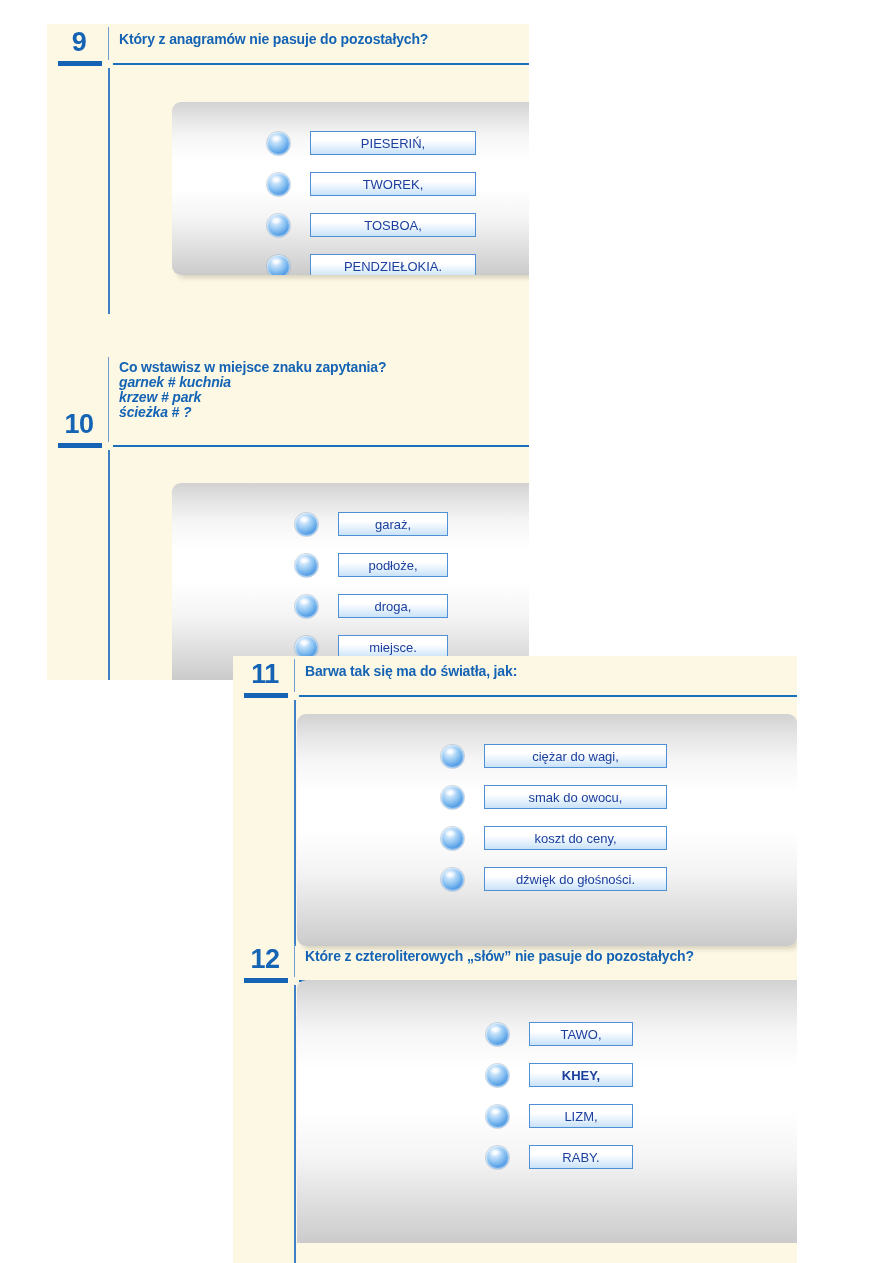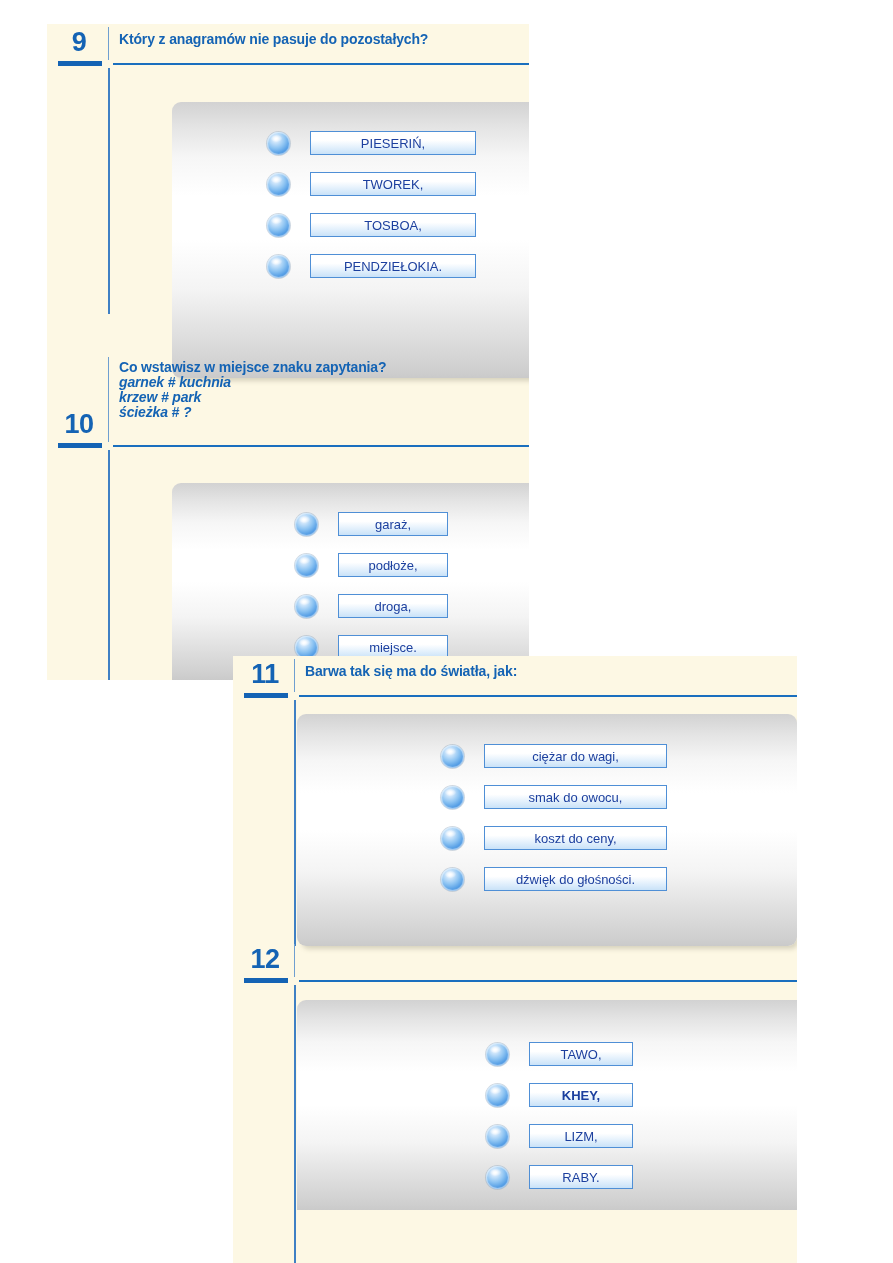--- a/index.html
+++ b/index.html
@@ -171,21 +171,21 @@
 
     <div class="qhead" style="top:0;">
       <div class="qnum">9</div>
       <div class="qnum-rule"></div>
       <div class="qdiv"></div>
       <div class="qtitle">Który z anagramów nie pasuje do pozostałych?</div>
       <div class="qtitle-rule"></div>
     </div>
     <div class="qguide" style="top:44px; height:246px;"></div>
 
-    <div class="panel" style="left:125px; top:78px; width:420px; height:276px;">
+    <div class="panel" style="left:125px; top:78px; width:420px; height:173px;">
       <div class="opt" style="left:95px; top:29px;">
         <span class="radio"></span>
         <span class="choice" style="left:43px; width:166px;">PIESERIŃ,</span>
       </div>
       <div class="opt" style="left:95px; top:70px;">
         <span class="radio"></span>
         <span class="choice" style="left:43px; width:166px;">TWOREK,</span>
       </div>
       <div class="opt" style="left:95px; top:111px;">
         <span class="radio"></span>
@@ -258,25 +258,26 @@
       <div class="opt" style="left:144px; top:153px;">
         <span class="radio"></span>
         <span class="choice" style="left:43px; width:183px;">dźwięk do głośności.</span>
       </div>
     </div>
 
     <div class="qhead" style="top:285px;padding-left:21px;">
       <div class="qnum">12</div>
       <div class="qnum-rule"></div>
       <div class="qdiv"></div>
+      <div class="qtitle">Które z czteroliterowych „słów” nie pasuje do pozostałych?</div>
       <div class="qtitle-rule"></div>
     </div>
     <div class="qguide" style="top:329px; height:278px;"></div>
 
-    <div class="panel clipbottom" style="left:64px; top:344px; width:500px; height:210px;padding-left:44px;">
+    <div class="panel clipbottom" style="left:64px; top:324px; width:500px; height:263px;padding-left:44px;">
       <div class="opt" style="left:189px; top:42px;">
         <span class="radio"></span>
         <span class="choice" style="left:43px; width:104px;">TAWO,</span>
       </div>
       <div class="opt" style="left:189px; top:83px;">
         <span class="radio"></span>
         <span class="choice" style="left:43px; width:104px;font-weight:bold;">KHEY,</span>
       </div>
       <div class="opt" style="left:189px; top:124px;">
         <span class="radio"></span>

